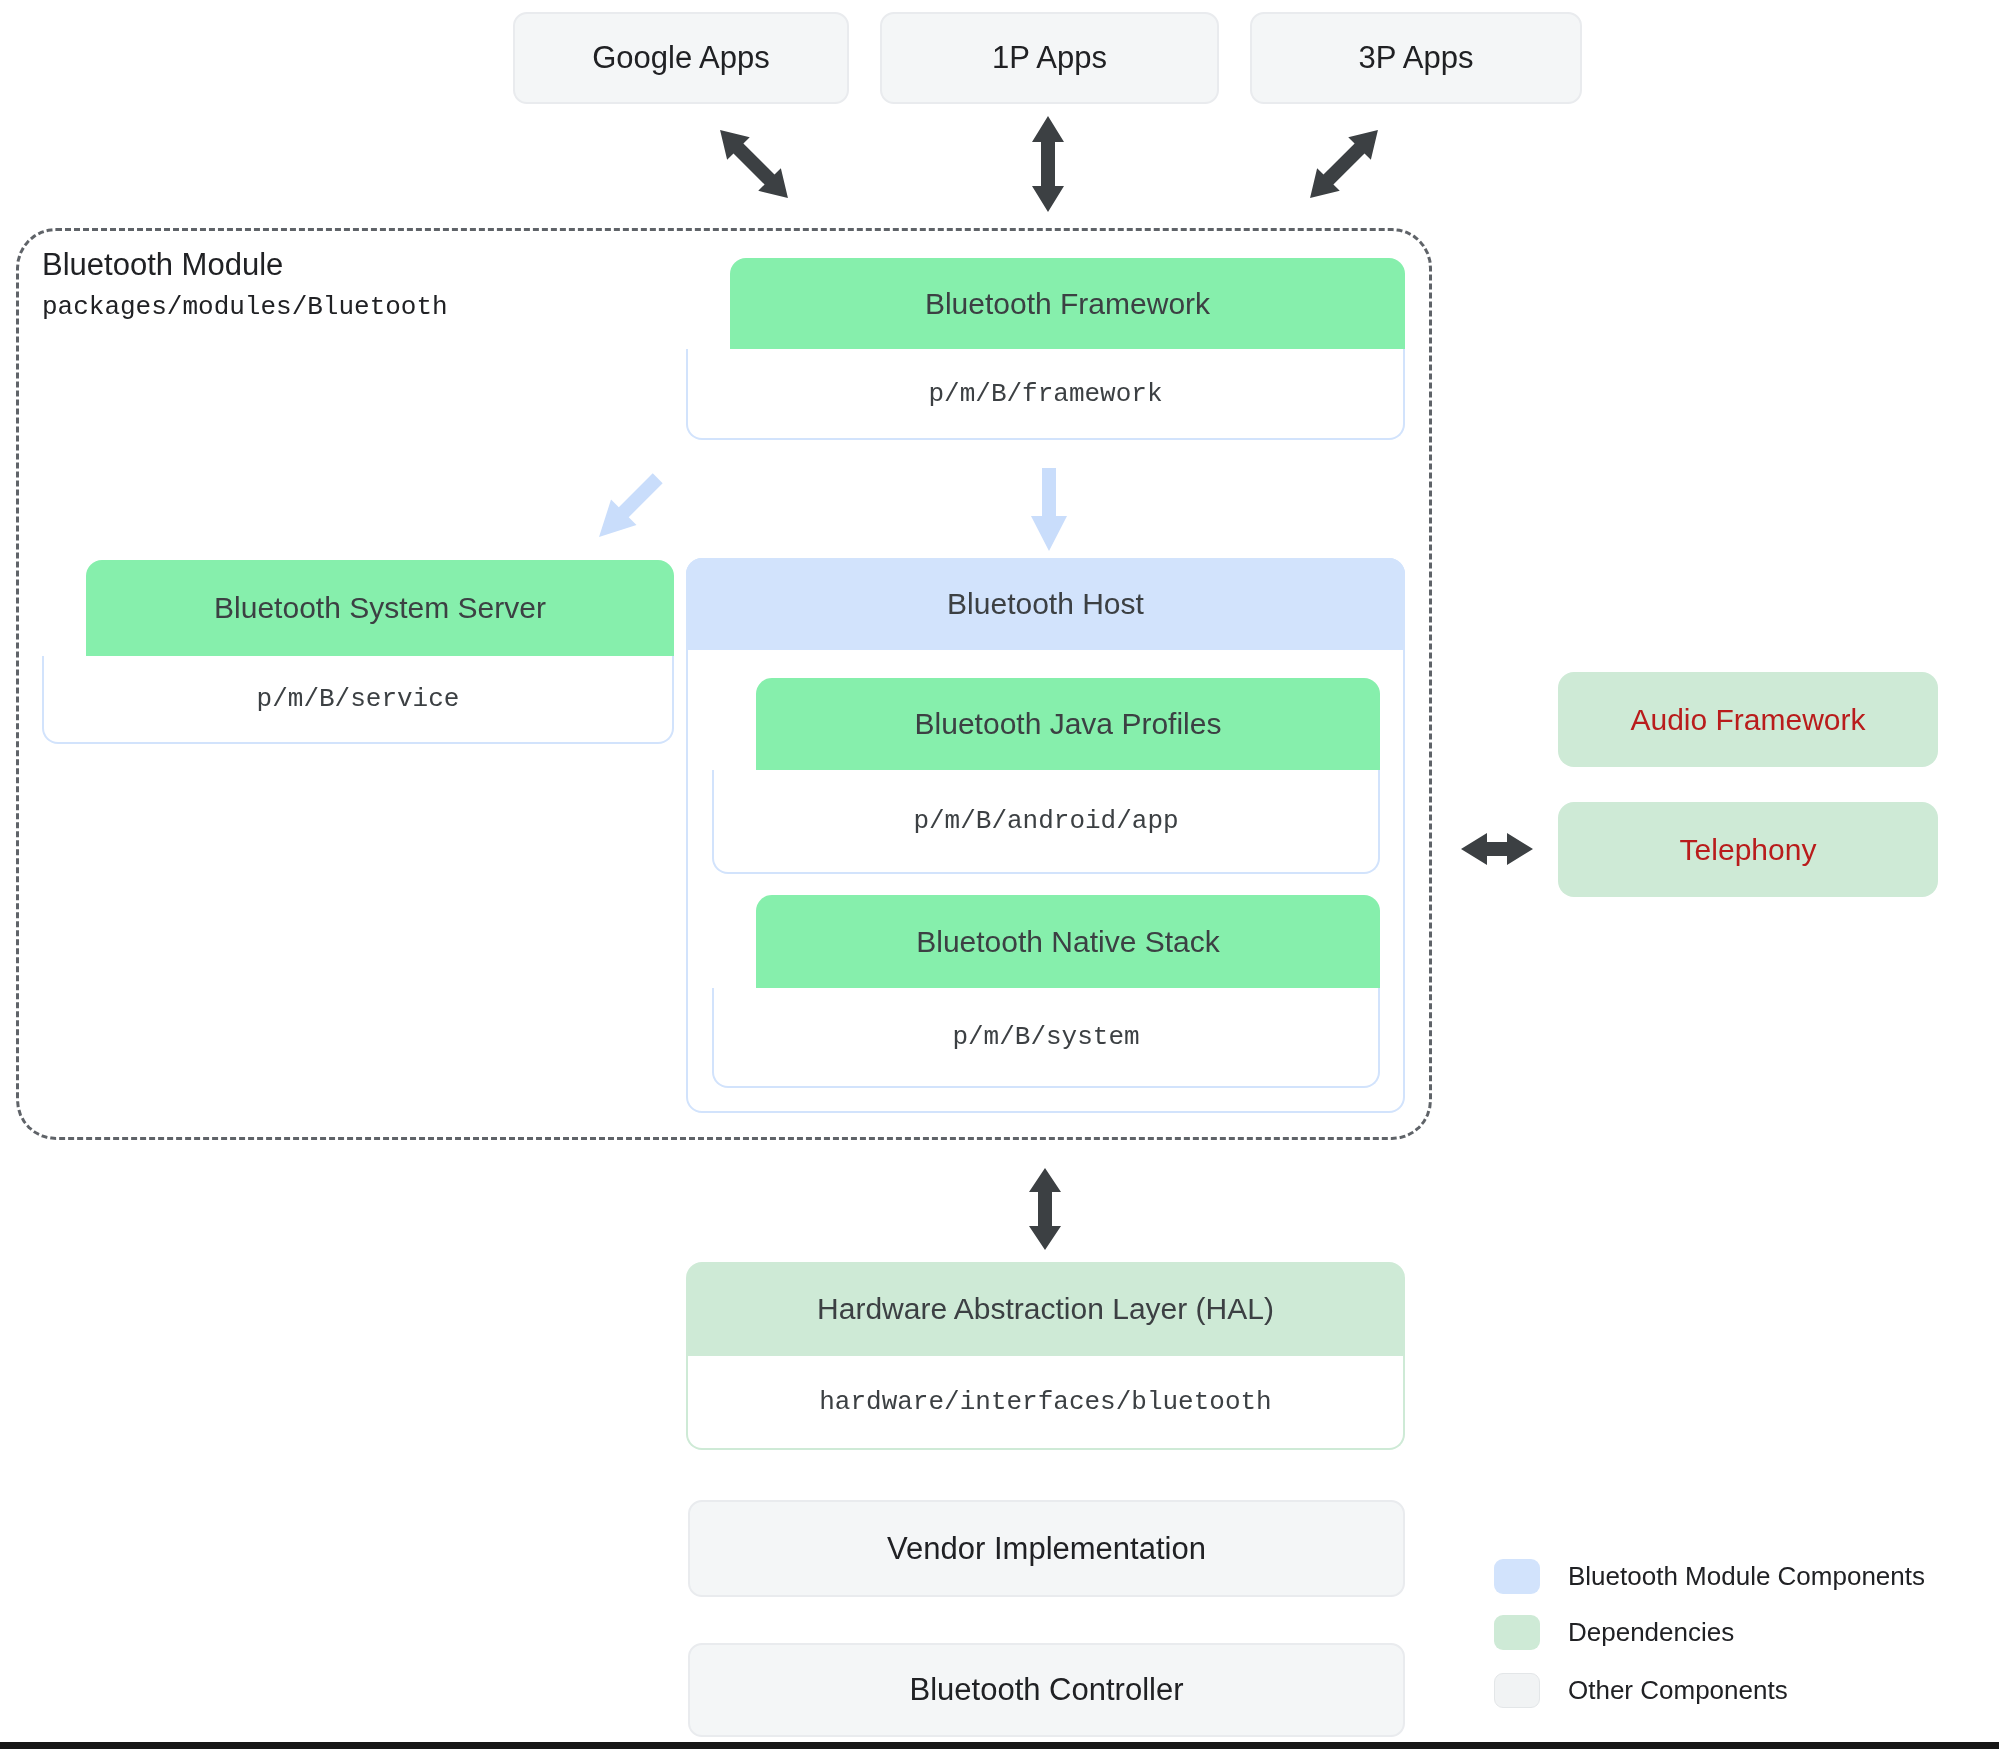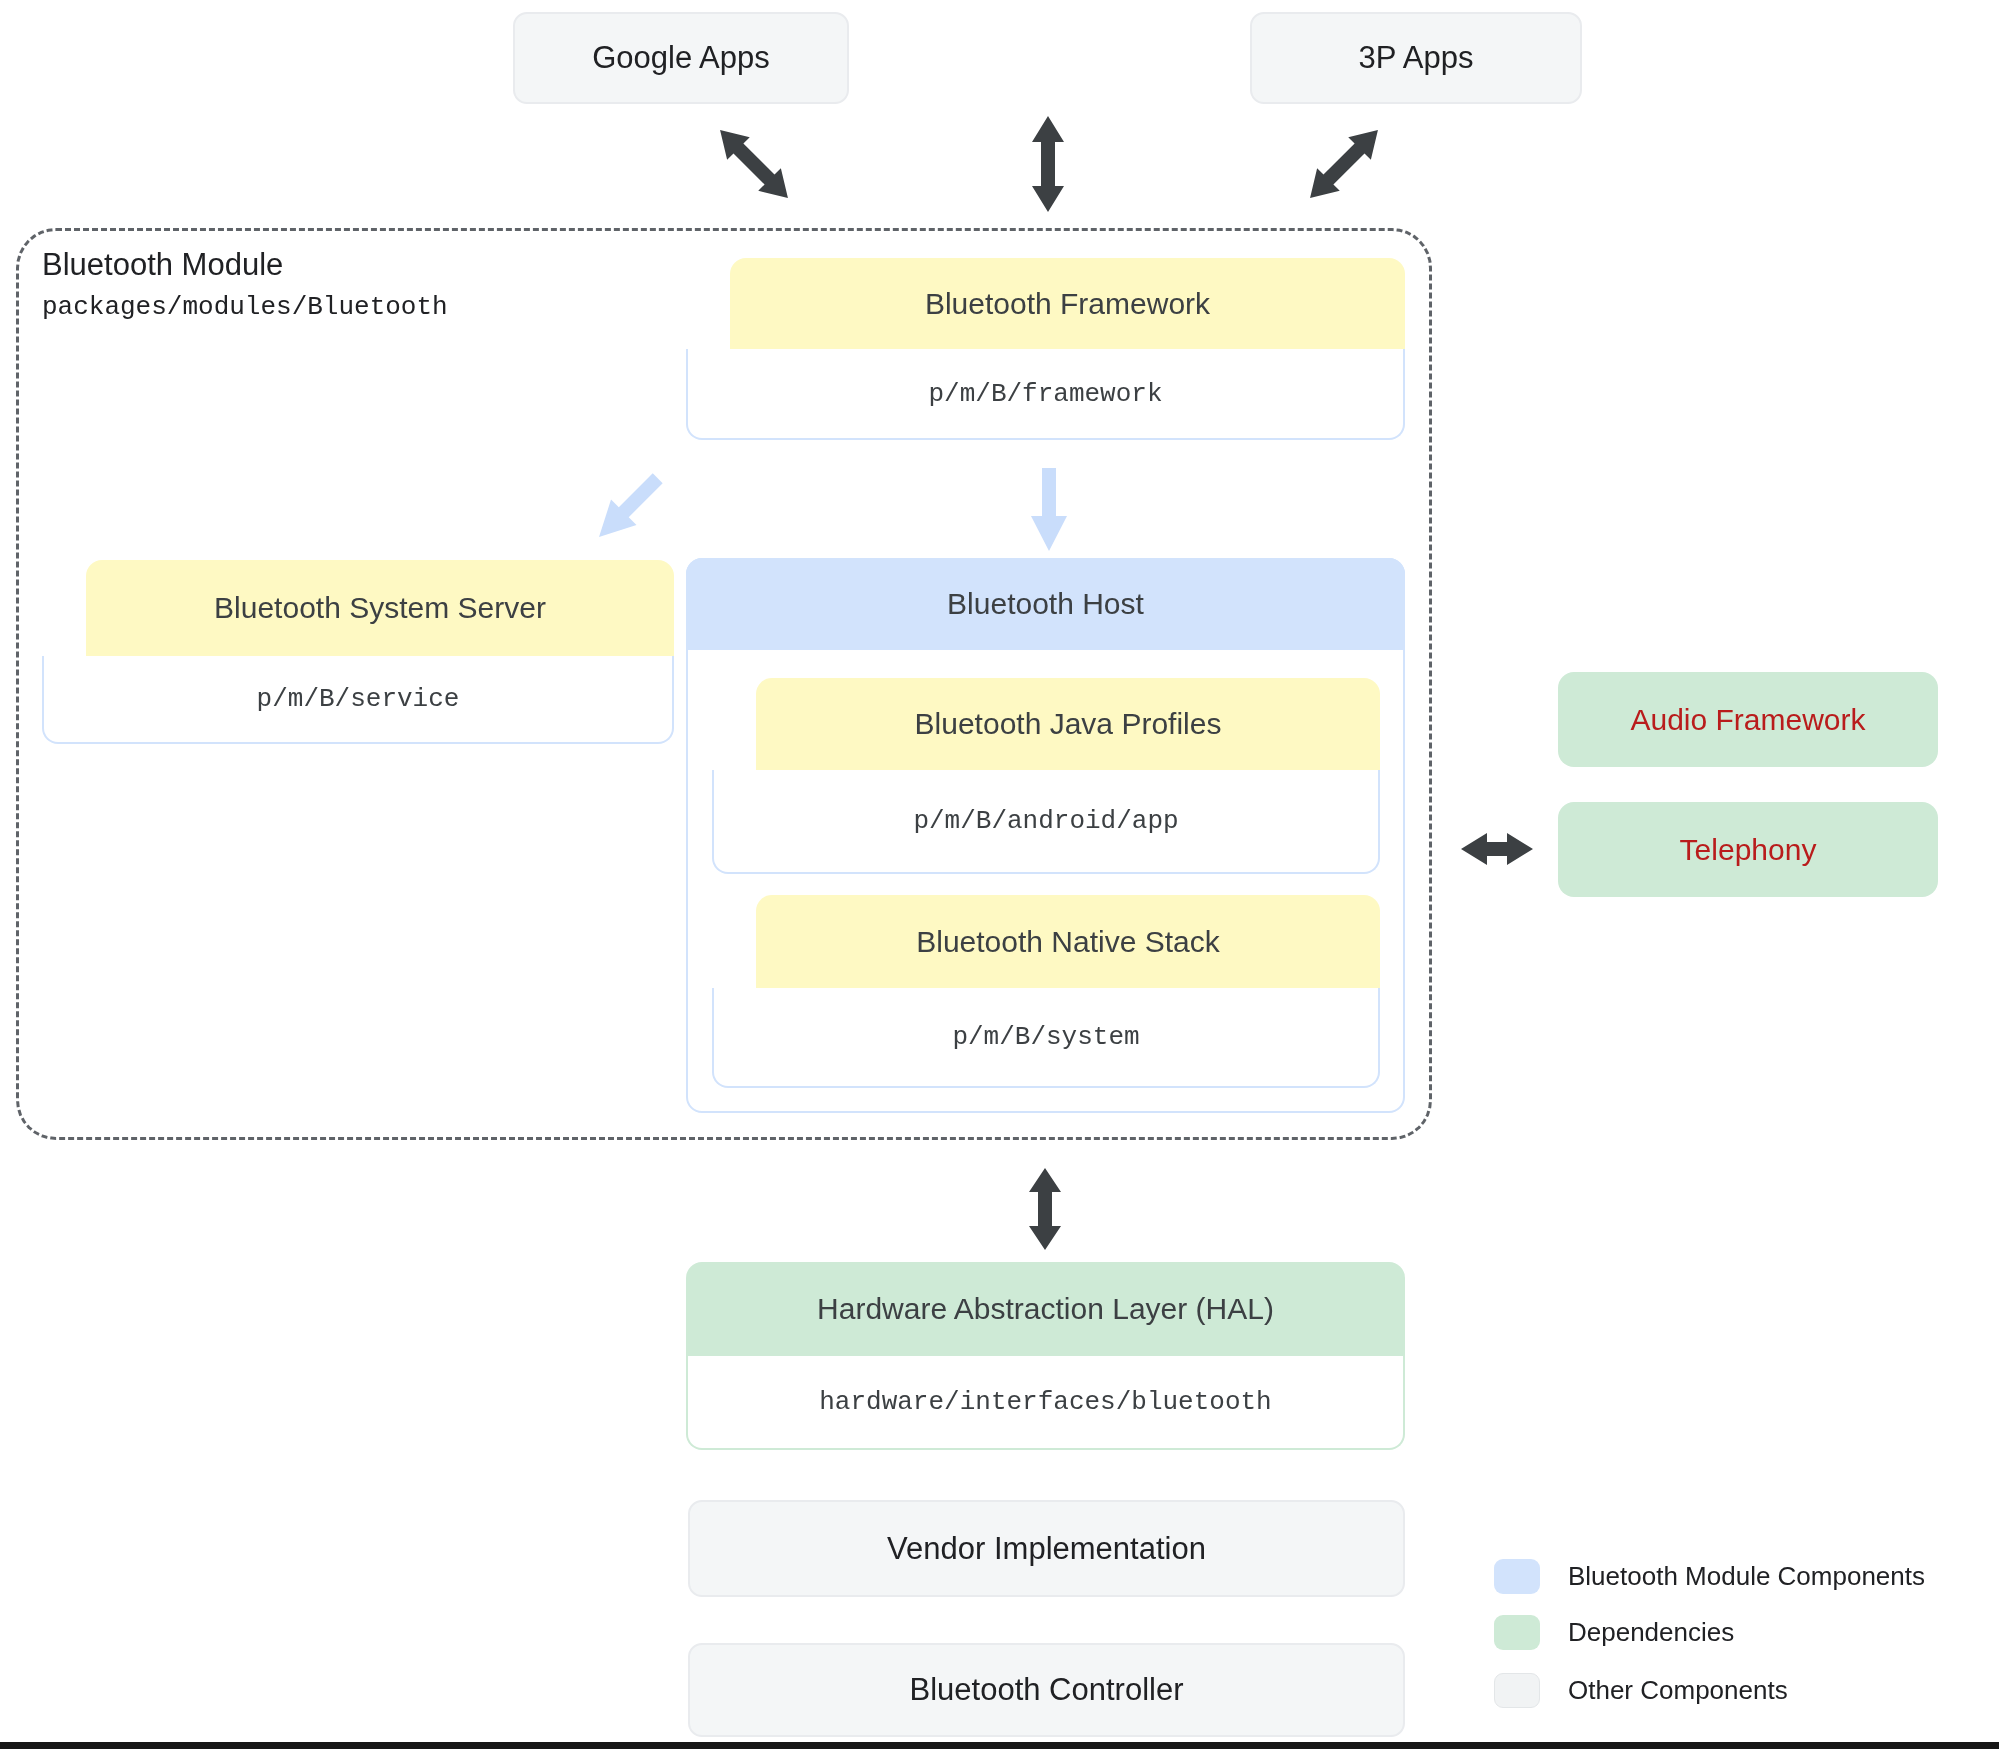--- a/index.html
+++ b/index.html
@@ -18,21 +18,21 @@
   .hbox{border-radius:16px;}
   .hbox .hdr{
     display:flex;align-items:center;justify-content:center;
     border-radius:16px 16px 0 0;font-size:30px;color:#3c4043;
   }
   .hbox .bd{
     display:flex;align-items:center;justify-content:center;background:#fff;
     border-radius:0 0 16px 16px;font-family:"Liberation Mono", monospace;
     font-size:26px;color:#3c4043;
   }
-  .blue .hdr{background:#fef9c3;margin-left:44px;}
+  .blue .hdr{background:#86efac;margin-left:44px;}
   .blue .bd{border:2px solid #d2e3fc;border-top:none;}
   .green .hdr{background:#ceead6;}
   .green .bd{border:2px solid #ceead6;border-top:none;}
   
   .host{
     background:#ffffff;border:2px solid #d2e3fc;border-radius:16px;
   }
   .host .host-hdr{
     position:absolute;left:-2px;top:-2px;right:-2px;height:92px;background:#d2e3fc;
     border-radius:16px 16px 0 0;display:flex;align-items:center;justify-content:center;
@@ -58,20 +58,23 @@
   .bottombar{background:#161616;}
   svg{display:block;overflow:visible;}
 </style>
 </head>
 <body>
 
 <div id="stage">
 
   <div class="abs plainbox" style="left:513px;top:12px;width:336px;height:92px;">
     <span>Google Apps</span>
+  </div>
+  <div class="abs plainbox" style="left:880px;top:12px;width:339px;height:92px;">
+    <span>1P Apps</span>
   </div>
   <div class="abs plainbox" style="left:1250px;top:12px;width:332px;height:92px;">
     <span>3P Apps</span>
   </div>
 
   <div class="abs" style="left:736px;top:114px;width:36px;height:100px;transform:rotate(-45deg);">
     <svg width="36" height="100" viewBox="0 0 36 100">
       <path d="M18,2 L34,28 L25,28 L25,72 L34,72 L18,98 L2,72 L11,72 L11,28 L2,28 Z" fill="#3c4043"></path>
     </svg>
   </div>

